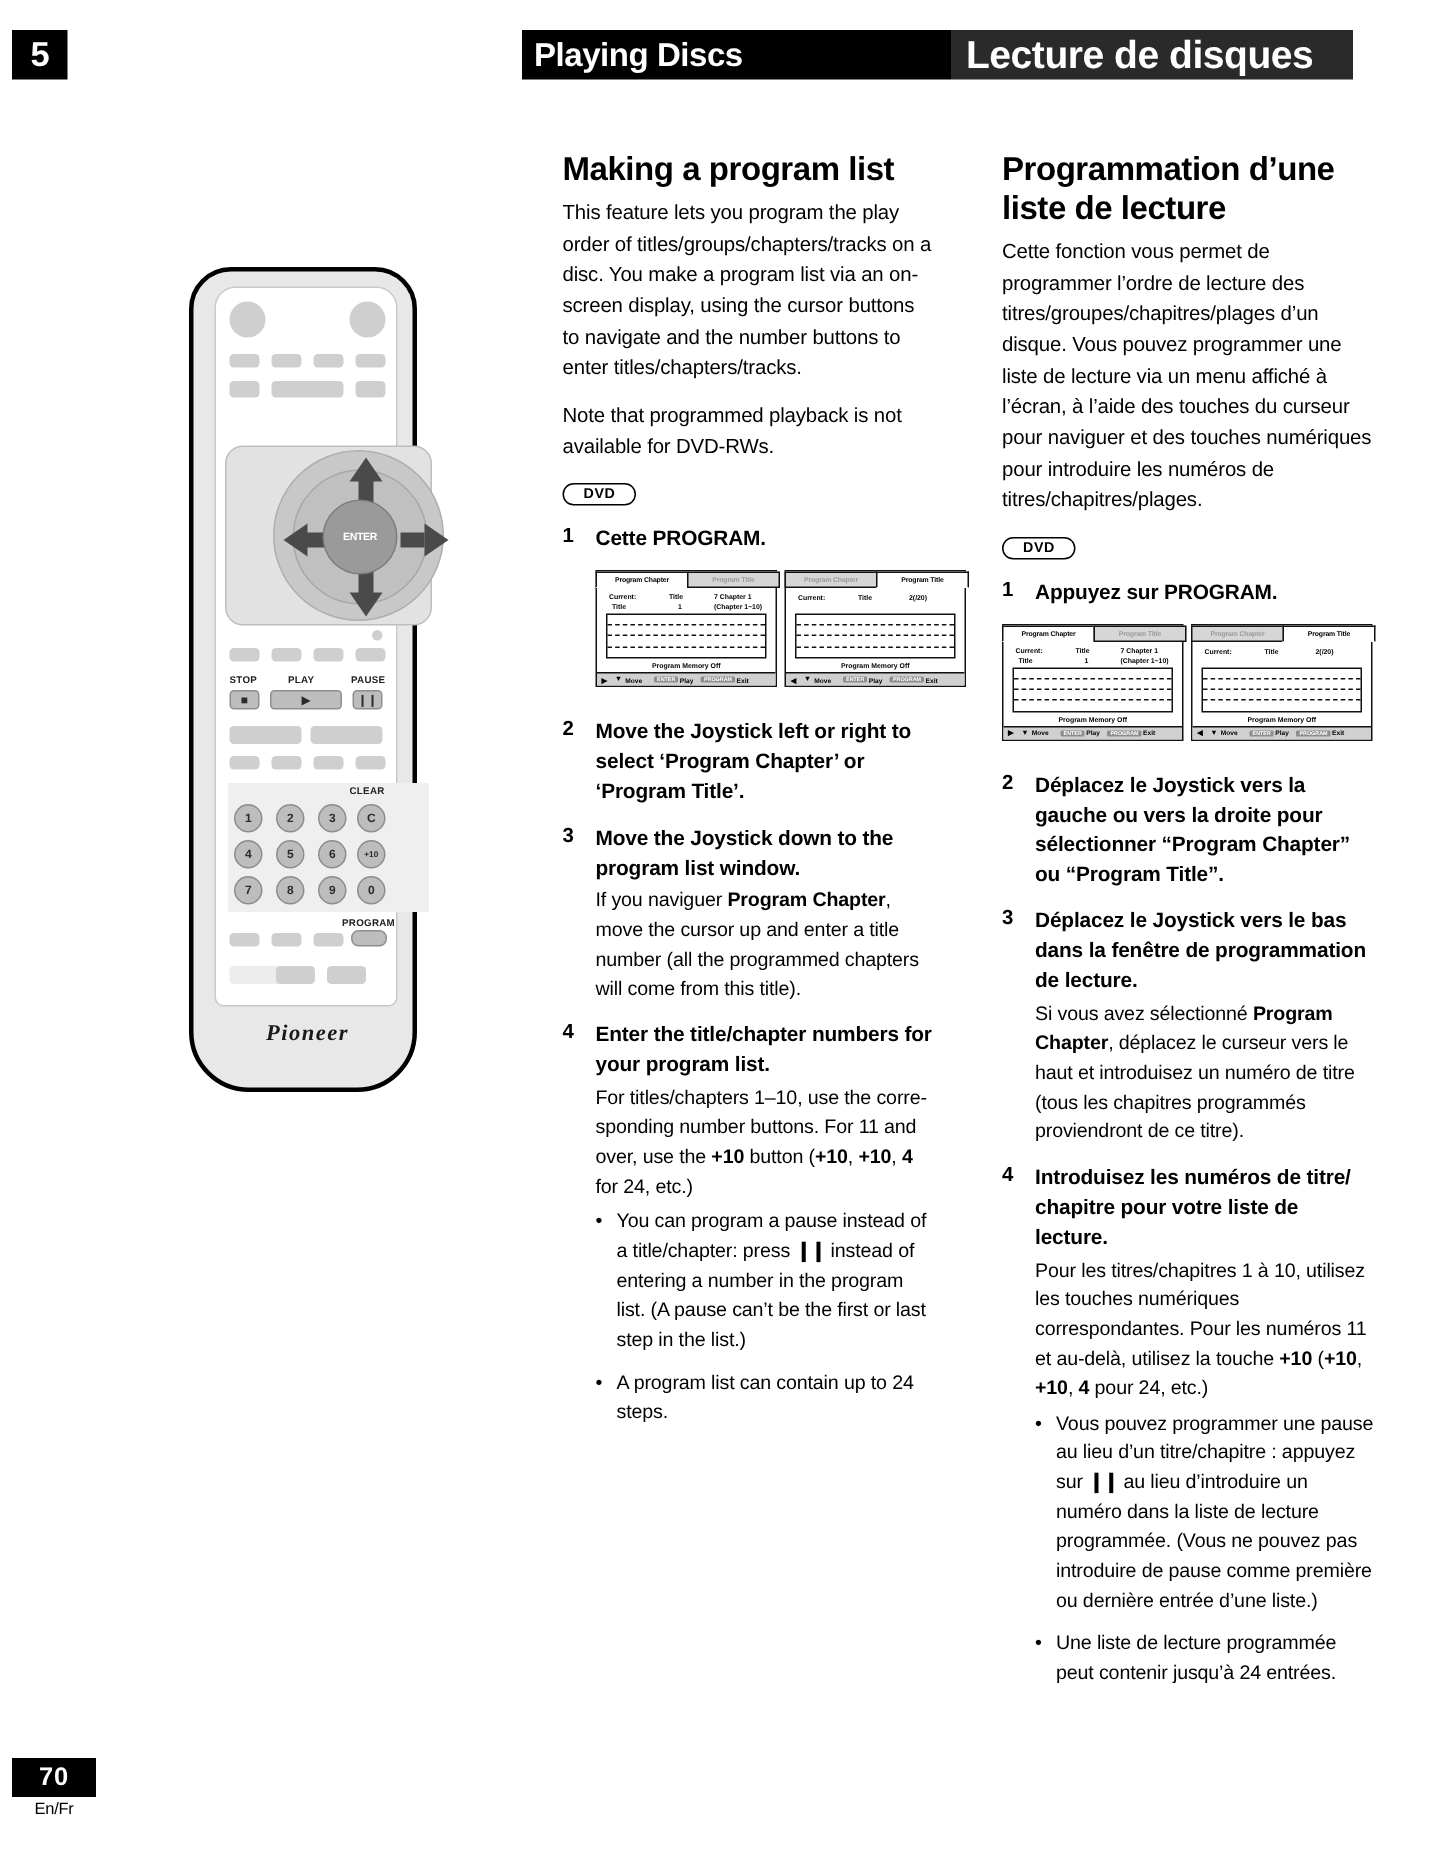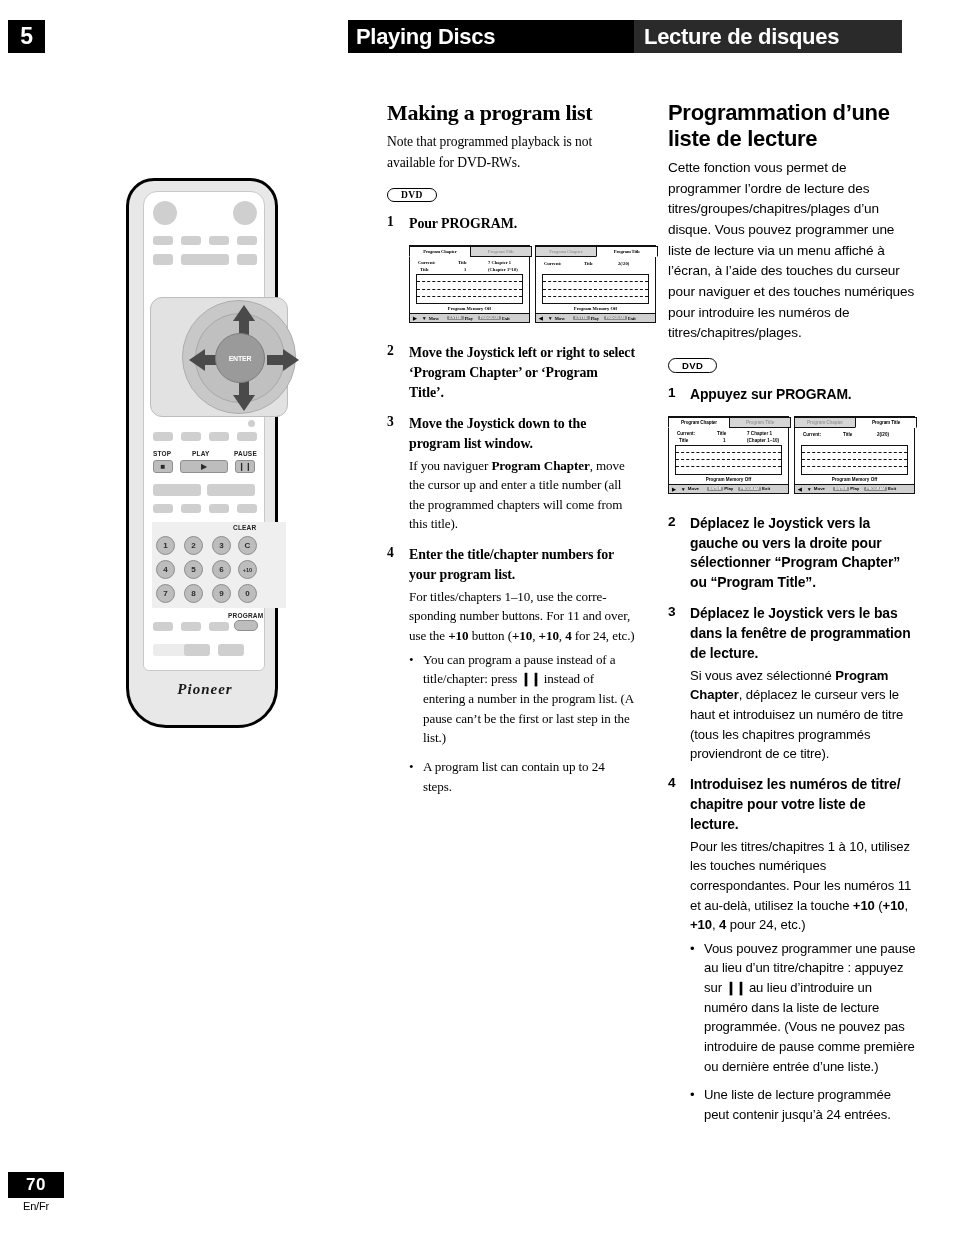--- a/index.html
+++ b/index.html
@@ -25,21 +25,21 @@
   .hdr-en {
     position:absolute; left:348px; top:0; width:286px; height:33px;
     background:#000; color:#fff;
     font-weight:bold; font-size:22px;
     display:flex; align-items:center; padding-left:8px;
     letter-spacing:-0.3px;
   }
   .hdr-fr {
     position:absolute; left:634px; top:0; width:268px; height:33px;
     background:#2a2a2a; color:#fff;
-    font-weight:bold; font-size:22px;
+    font-weight:bold; font-size:26px;
     display:flex; align-items:center; padding-left:10px;
     letter-spacing:-0.3px;
   }
 
   
   .remote-wrap { position:absolute; left:118px; top:178px; width:170px; height:550px; }
   .remote-body {
     position:absolute; left:8px; top:0; width:152px; height:550px;
     border:3px solid #000; border-radius:28px 28px 40px 40px;
     background:#e8e8e8;
@@ -91,21 +91,21 @@
   }
   .numkey.small { font-size:5.5px; }
   .pioneer {
     position:absolute; left:0; top:500px; width:152px; text-align:center;
     font-family:"Liberation Serif", serif; font-style:italic; font-weight:bold;
     font-size:15px; color:#1a1a1a; letter-spacing:1px;
   }
 
   
   .col { position:absolute; top:100px; }
-  .col-en { left:387px; width:248px;font-family:Liberation Serif, serif; }
+  .col-en { left:375px; width:248px; }
   .col-fr { left:668px; width:248px; }
 
   h1.sect {
     font-size:22px; font-weight:bold; margin:0 0 6px 0;
     line-height:1.18; letter-spacing:-0.3px;
   }
   p.body {
     font-size:13.6px; line-height:1.52; margin:0 0 11px 0;
     letter-spacing:-0.1px;
   }
@@ -263,27 +263,28 @@
       <div class="rbtn" style="left:9px;  top:452px; width:42px; height:12px; background:#ececec;"></div>
       <div class="rbtn" style="left:40px; top:452px; width:26px; height:12px;"></div>
       <div class="rbtn" style="left:74px; top:452px; width:26px; height:12px;"></div>
     </div>
     <div class="pioneer">Pioneer</div>
   </div>
 </div>
 
 <div class="col col-en">
   <h1 class="sect">Making a program list</h1>
+  <p class="body">This feature lets you program the play order of titles/groups/chapters/tracks on a disc. You make a program list via an on-screen display, using the cursor buttons to navigate and the number buttons to enter titles/chapters/tracks.</p>
   <p class="body">Note that programmed playback is not available for DVD-RWs.</p>
   <div class="dvd-badge">DVD</div>
 
   <div class="step">
     <div class="step-num">1</div>
     <div class="step-body">
-      <div class="step-title">Pour PROGRAM.</div>
+      <div class="step-title">Cette PROGRAM.</div>
     </div>
   </div>
 
   
   <div class="osd-pair" style="margin-left:22px;">
     <div class="osd left">
       <div class="osd-tabs">
         <div class="osd-tab a on">Program Chapter</div>
         <div class="osd-tab b off">Program Title</div>
       </div>

